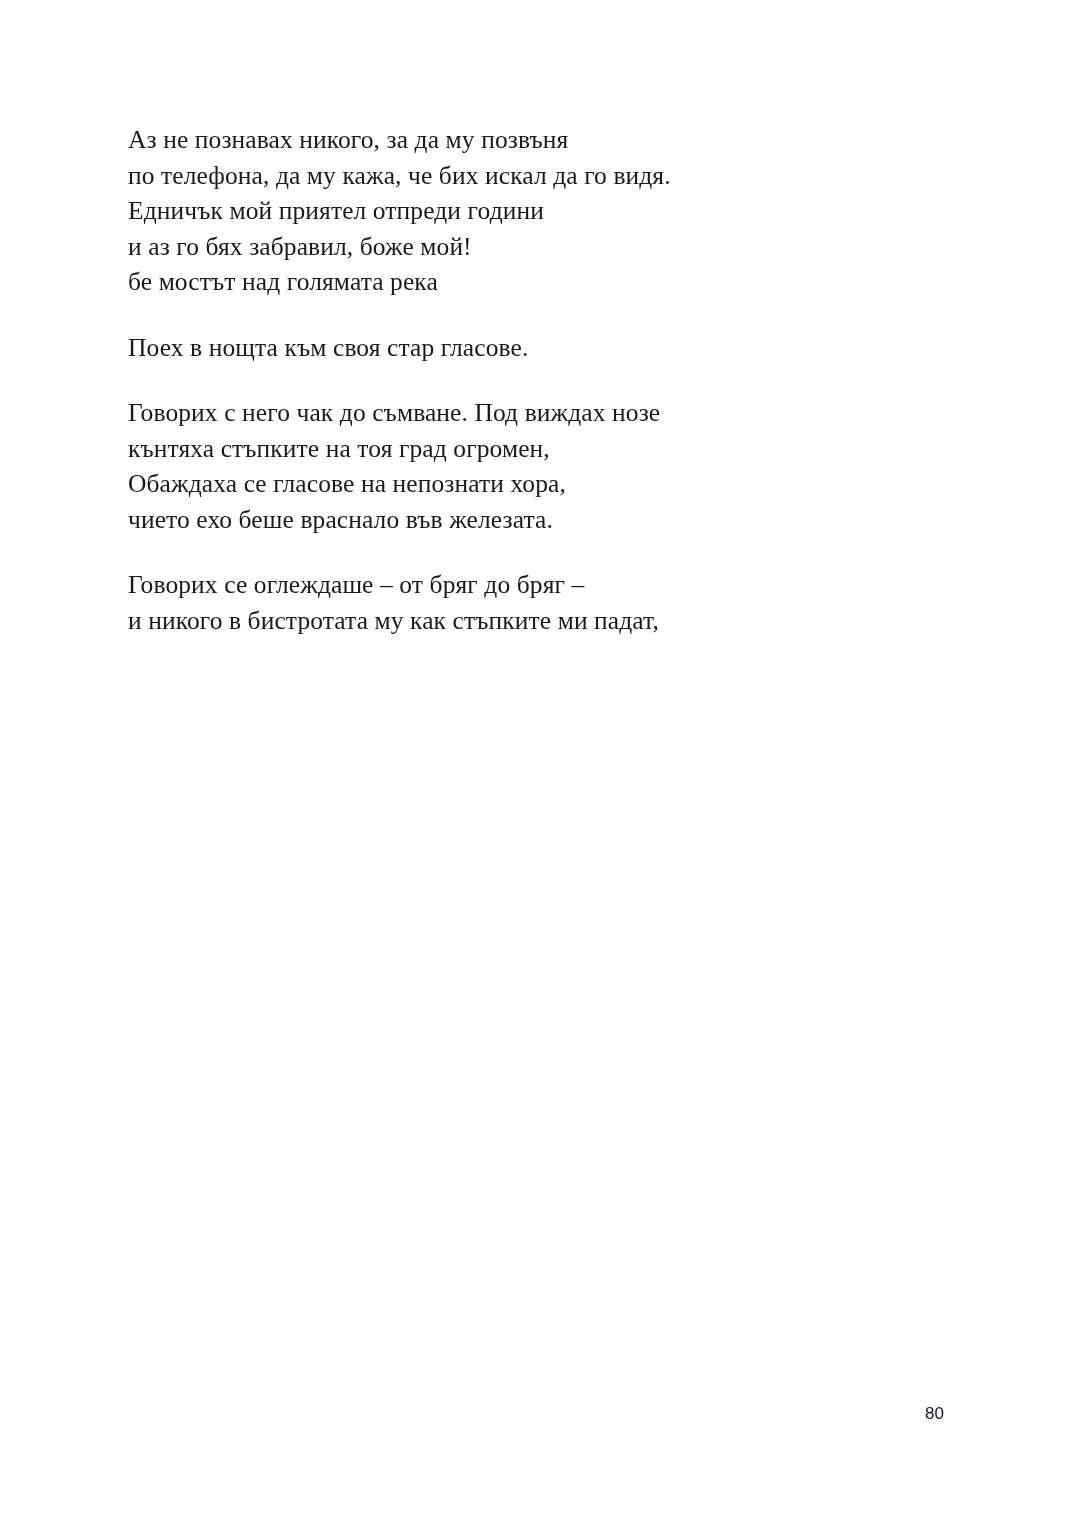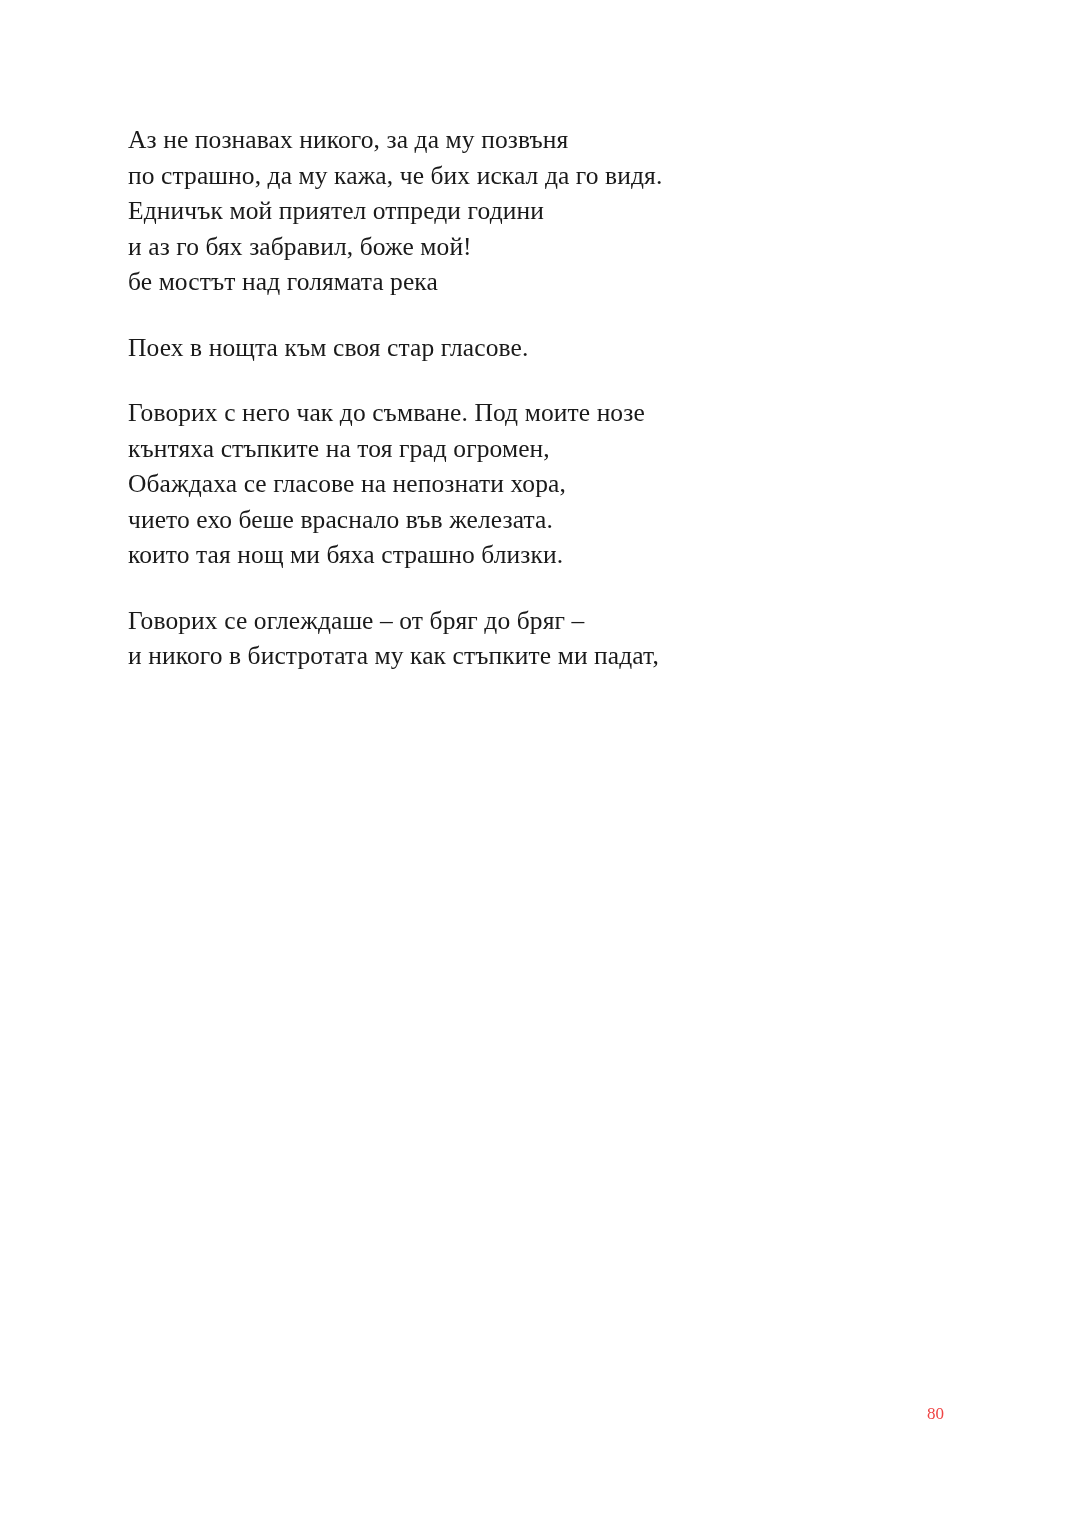--- a/index.html
+++ b/index.html
@@ -32,49 +32,48 @@
     font-size: 25.5px;
     line-height: 35.5px;
     color: #1a1a1a;
     white-space: pre-wrap;
     letter-spacing: 0.1px;
   }
   .page-number {
     position: absolute;
     right: 136px;
     bottom: 103px;
-    font-family: Liberation Serif, serif;
+    font-family: Liberation Sans, sans-serif;
     font-size: 17px;
-    color: #ef4444;
+    color: #0f172a;
   }
 </style>
 </head>
 <body>
 
 <div class="page">
   <div class="content">
 
     <div class="stanza">
       <div class="line">Аз не познавах никого, за да му позвъня</div>
-      <div class="line">по страшно, да му кажа, че бих искал да го видя.</div>
+      <div class="line">по телефона, да му кажа, че бих искал да го видя.</div>
       <div class="line">Едничък мой приятел отпреди години</div>
       <div class="line">и аз го бях забравил, боже мой!</div>
       <div class="line">бе мостът над голямата река</div>
     </div>
 
     <div class="stanza">
       <div class="line">Поех в нощта към своя стар гласове.</div>
     </div>
 
     <div class="stanza">
-      <div class="line">Говорих с него чак до съмване. Под моите нозе</div>
+      <div class="line">Говорих с него чак до съмване. Под виждах нозе</div>
       <div class="line">кънтяха стъпките на тоя град огромен,</div>
       <div class="line">Обаждаха се гласове на непознати хора,</div>
       <div class="line">чието ехо беше враснало във железата.</div>
-      <div class="line">които тая нощ ми бяха страшно близки.</div>
     </div>
 
     <div class="stanza">
       <div class="line">Говорих се оглеждаше – от бряг до бряг –</div>
       <div class="line">и никого в бистротата му как стъпките ми падат,</div>
     </div>
 
   </div>
 
   <div class="page-number">80</div>

